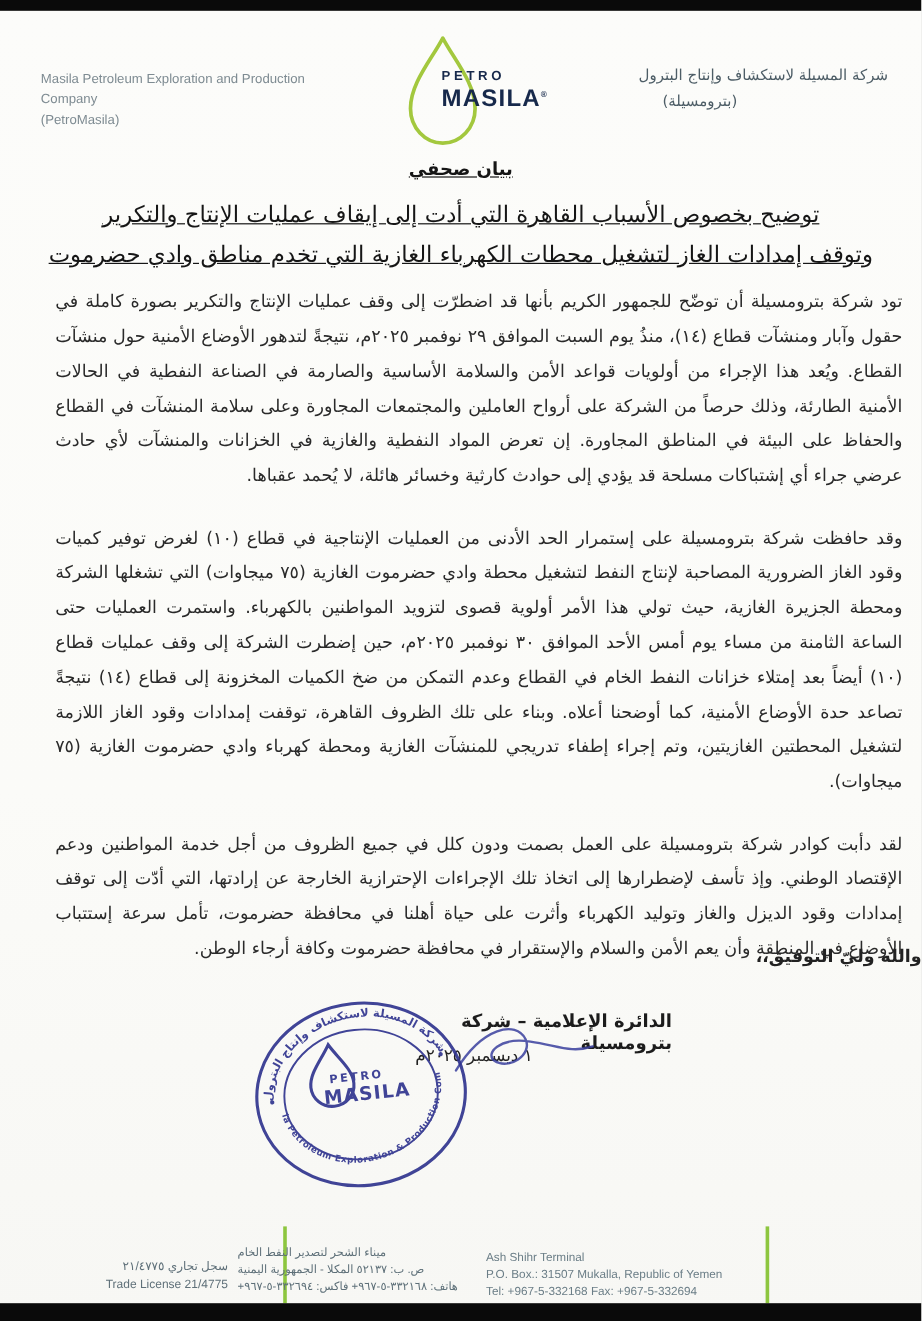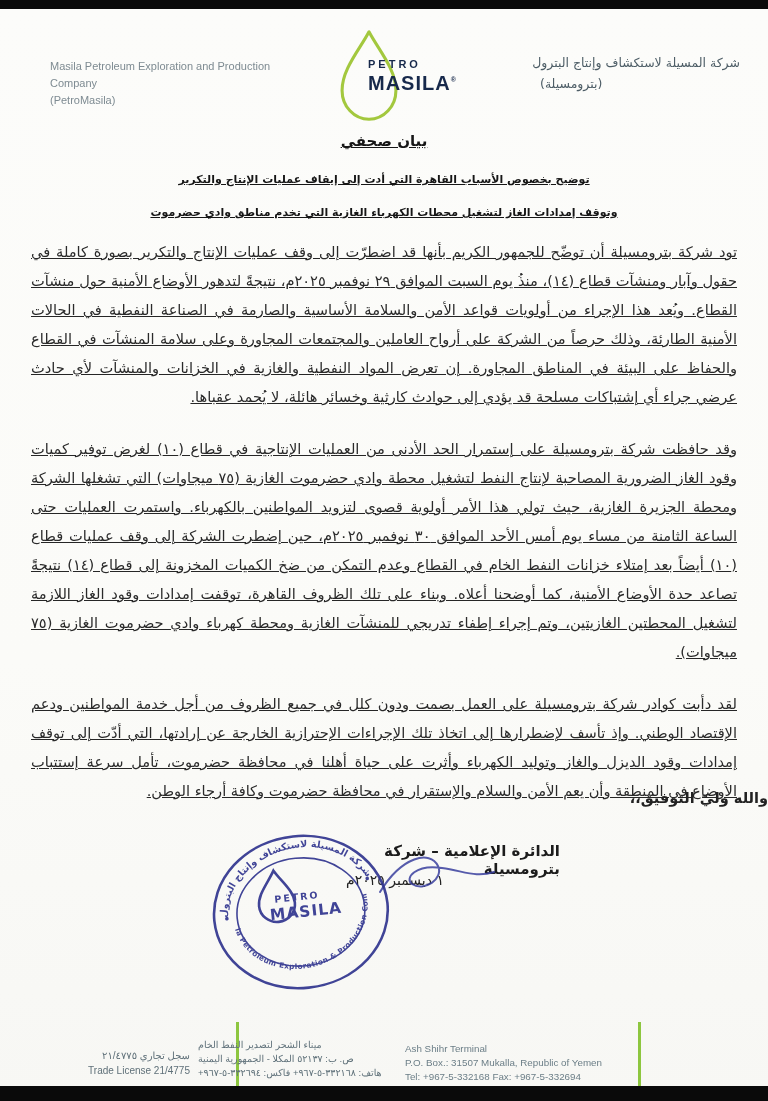--- a/index.html
+++ b/index.html
@@ -13,51 +13,51 @@
   }
   .scan-bar { position:absolute; left:0; width:768px; background:#0a0a0a; }
   .scan-bar.top { top:0; height:9px; }
   .scan-bar.bottom { top:1086px; height:15px; }
 
   
   .letterhead { position:absolute; top:30px; left:0; width:768px; height:100px; }
   .co-en {
     position:absolute; left:34px; top:28px; width:270px;
     font-family:"Liberation Sans", sans-serif;
-    font-size:11px; line-height:17px; color:#7e8b92;margin-left:16px;
+    font-size:11px; line-height:17px; color:#7e8b92;
   }
   .co-ar {
     position:absolute; right:28px; top:22px; width:230px;
     direction:rtl; text-align:right;
     font-size:12.5px; line-height:21px; color:#4d5d66;
   }
-  .co-ar .sub { margin-left:30px; text-align:left; }
+  .co-ar .sub { margin-left:42px; text-align:left; }
   .logo { position:absolute; left:322px; top:-4px; width:160px; height:100px; }
   .logo svg { position:absolute; left:8px; top:0; }
   .logo-text {
     position:absolute; left:46px; top:32px;
     font-family:"Liberation Sans", sans-serif; color:#17294b;
   }
   .logo-text .petro { display:block; font-size:11px; font-weight:bold; letter-spacing:3px; }
   .logo-text .masila { display:block; font-size:20px; font-weight:bold; letter-spacing:1px; line-height:20px; }
   .logo-text sup { font-size:7px; }
 
   
   .title-block { position:absolute; top:132px; left:40px; width:688px; direction:rtl; text-align:center; }
   .title-block .t1 {
     font-size:15px; font-weight:bold; text-decoration:underline;
     color:#161616; margin-bottom:13px;
   }
   .title-block .t2 {
-    font-size:11px; font-weight:bold; text-decoration:underline;
+    font-size:19px; font-weight:normal; text-decoration:underline;
     color:#161616; line-height:33px;
   }
 
   
-  .content { position:absolute; top:237px; left:31px; width:706px; direction:rtl;text-decoration:underline; }
+  .content { position:absolute; top:237px; left:46px; width:706px; direction:rtl; }
   .content p {
     font-size:14.6px; line-height:29px; text-align:justify;
     color:#2a2a2a; margin-bottom:23px;
   }
   .closing { position:absolute; top:790px; left:0; width:768px; direction:rtl; 
     font-size:14.5px; font-weight:bold; color:#222; }
 
   
   .sig-line { position:absolute; top:842px; left:340px; width:220px; direction:rtl; 
     font-size:15px; font-weight:bold; color:#1c1c1c; }

